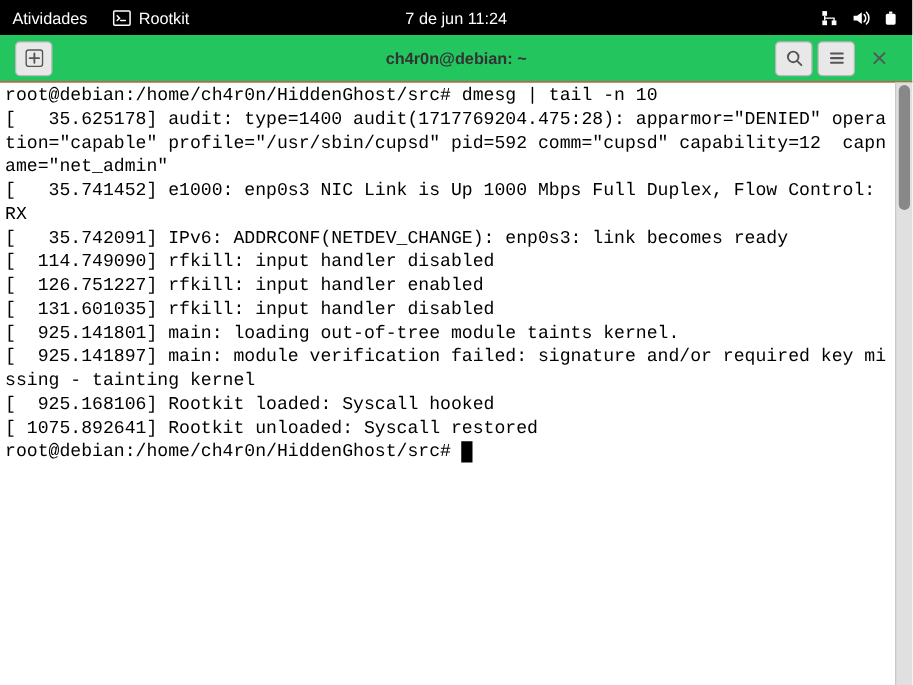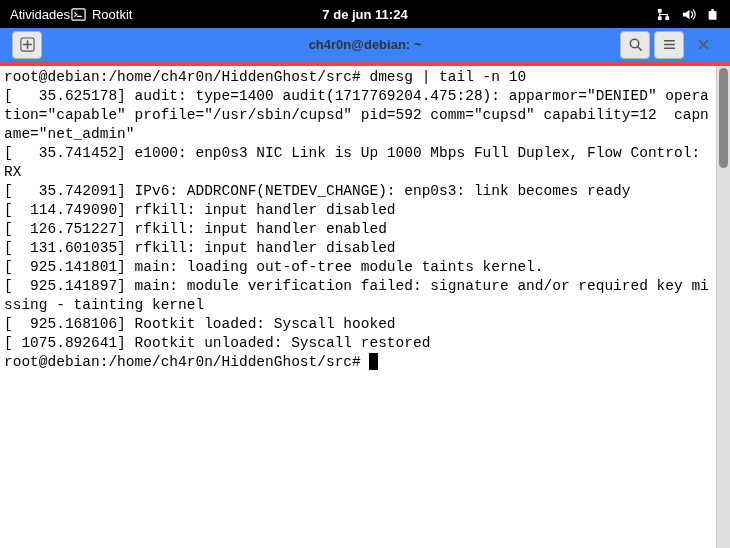--- a/index.html
+++ b/index.html
@@ -14,28 +14,28 @@
       background: #000;
       color: #fff;
       height: 28px;
       display: flex;
       align-items: center;
       justify-content: space-between;
       padding: 0 10px;
       font-size: 13px;
       font-weight: 500;
     }
-    .topbar-left, .topbar-right { display: flex; align-items: center; gap: 1px; }
-    .topbar-center { position: absolute; left: 50%; transform: translateX(-50%); font-weight: bold; }
+    .topbar-left, .topbar-right { display: flex; align-items: center; gap: 20px; }
+    .topbar-center { position: absolute; left: 50%; transform: translateX(-50%); }
     .topbar-app { display: flex; align-items: center; gap: 6px; }
     .topbar-icons { display: flex; gap: 10px; align-items: center; }
     .topbar svg { fill: #fff; }
     .window-header {
-      background: #3b82f6;
-      border-bottom: 5px solid #ef4444;
+      background: #22c55e;
+      border-bottom: 1px solid #ef4444;
       height: 38px;
       display: flex;
       align-items: center;
       padding: 0 12px;
       position: relative;
     }
     .header-btn {
       width: 30px;
       height: 28px;
       border: 1px solid #b8b8b8;

